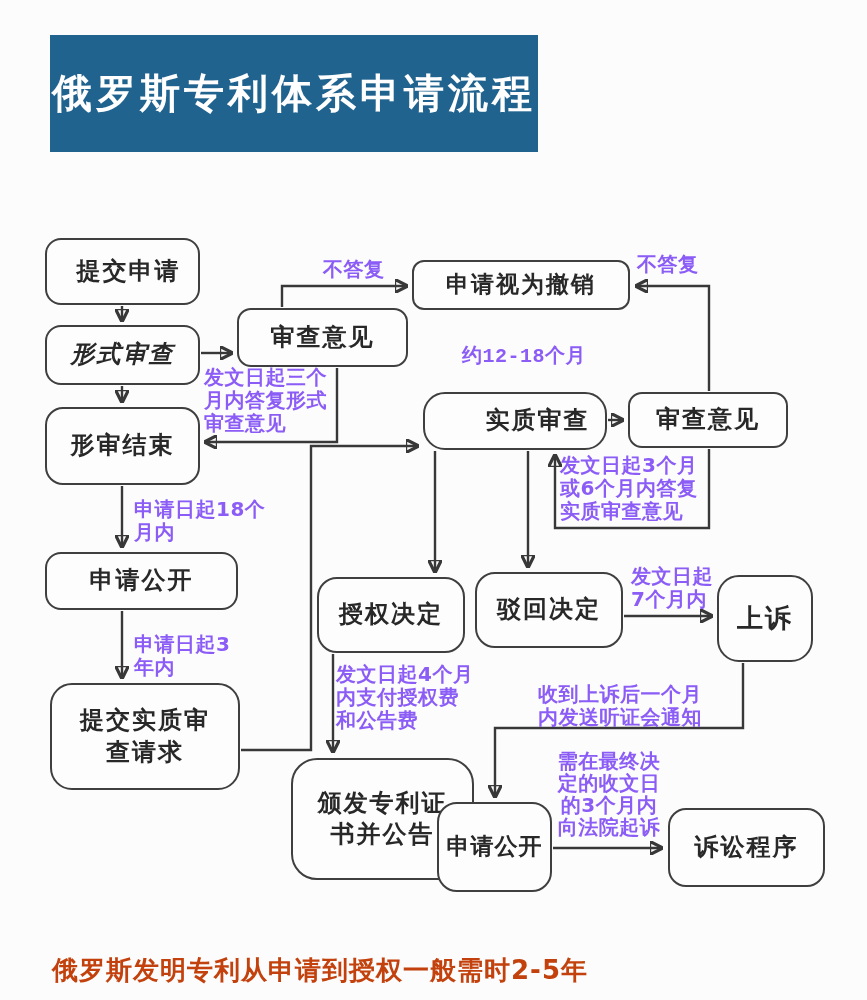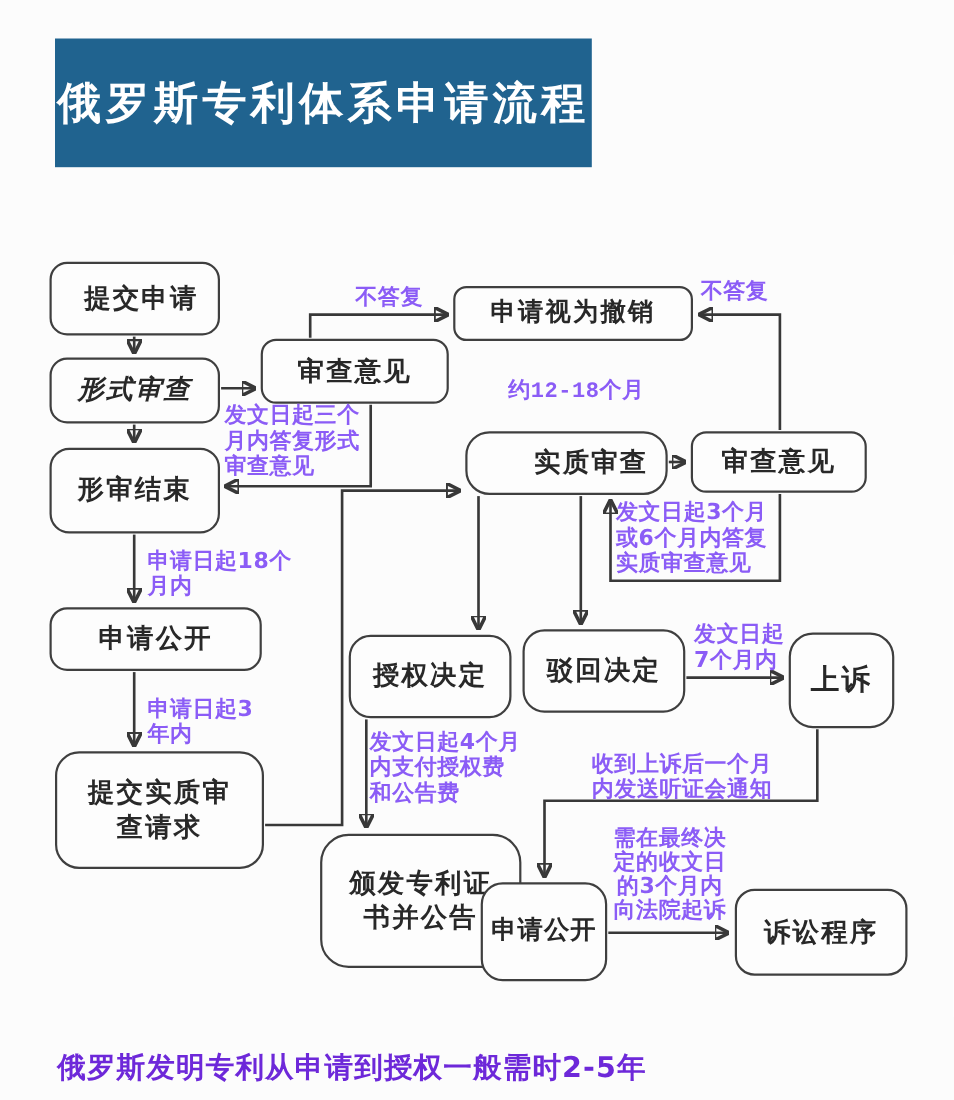--- a/index.html
+++ b/index.html
@@ -23,21 +23,21 @@
     font-weight:bold;font-size:24px;letter-spacing:2px;line-height:1.3;color:#282828;
     box-sizing:border-box;
   }
   .node .wrap{display:inline-block;}
   .elabel{
     position:absolute;font-weight:bold;font-size:20px;line-height:23px;color:#8b5cf6;
     letter-spacing:0.5px;
   }
   .caption{
     position:absolute;left:52px;top:953px;font-size:26px;font-weight:bold;
-    letter-spacing:1px;color:#6d28d9;white-space:nowrap;
+    letter-spacing:1px;color:#c2410c;white-space:nowrap;
   }
 </style>
 </head>
 <body>
 
 <div class="canvas">
 
   <div class="banner">
     <div class="banner-title">俄罗斯专利体系申请流程</div>
   </div>

